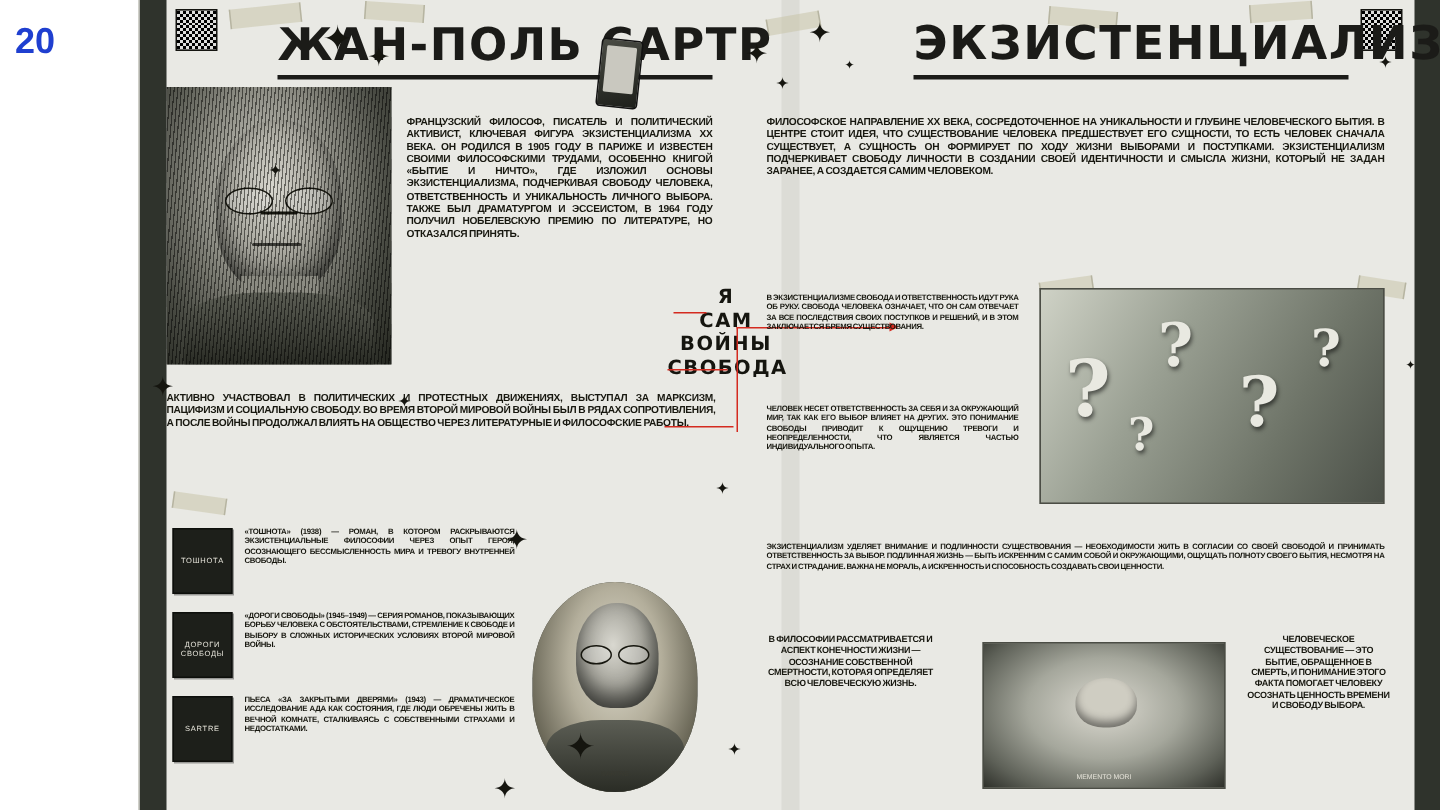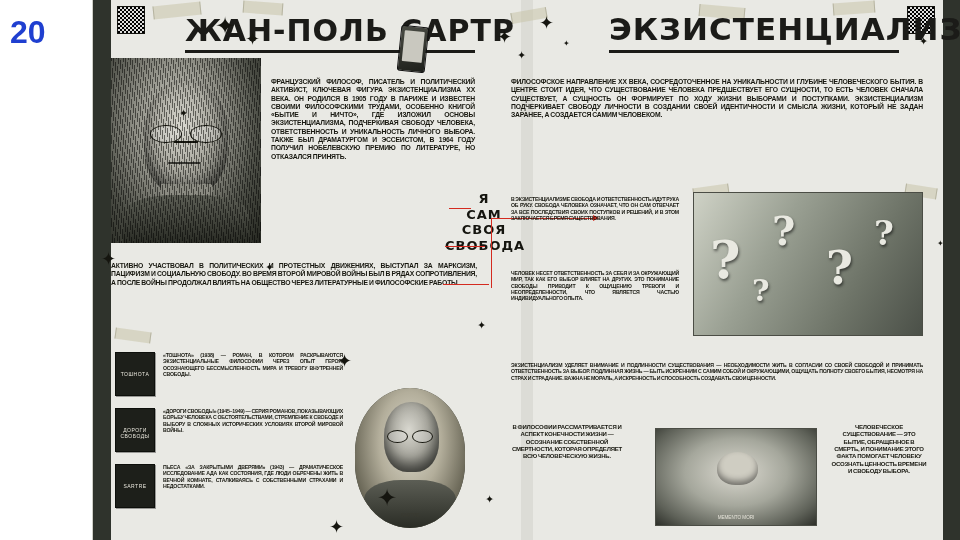--- a/index.html
+++ b/index.html
@@ -15,21 +15,21 @@
     position: relative;
     width: 960px;
     height: 540px;
     background: #ffffff;
   }
   
   .slide-number {
     position: absolute;
     left: 10px;
     top: 14px;
-    font-size: 32px;
+    font-size: 24px;
     font-weight: bold;
     color: #1f3fd0;
     font-family: "Liberation Sans", sans-serif;
     letter-spacing: 0px;
   }
   
   .poster {
     position: absolute;
     left: 92px;
     top: 0px;
@@ -381,21 +381,21 @@
         <div class="lens l"></div>
         <div class="lens r"></div>
       </div>
       <div class="body-shape" style="height:34%;"></div>
       <div class="caption" style="left:0; right:0; bottom:10px;">SARTRE</div>
     </div>
 
     <div class="slogan" style="left:352px; top:192px; width:78px;">
       <div class="s1">Я</div>
       <div class="s2">САМ</div>
-      <div class="s3">СВОЯ</div>
+      <div class="s3">ВОЙНЫ</div>
       <div class="s4">СВОБОДА</div>
     </div>
     <div class="red-under" style="left:356px; top:208px; width:22px;"></div>
     <div class="red-under" style="left:352px; top:246px; width:40px;"></div>
     <div class="red-under" style="left:350px; top:284px; width:46px;"></div>
     <div class="red-line" style="left:398px; top:218px; width:104px;"></div>
     <div class="red-arrow" style="left:500px; top:215px;"></div>
     <div class="red-line" style="left:398px; top:218px; width:1.4px; height:70px;"></div>
 
     <div class="headline right-title">ЭКЗИСТЕНЦИАЛИЗМ</div>

